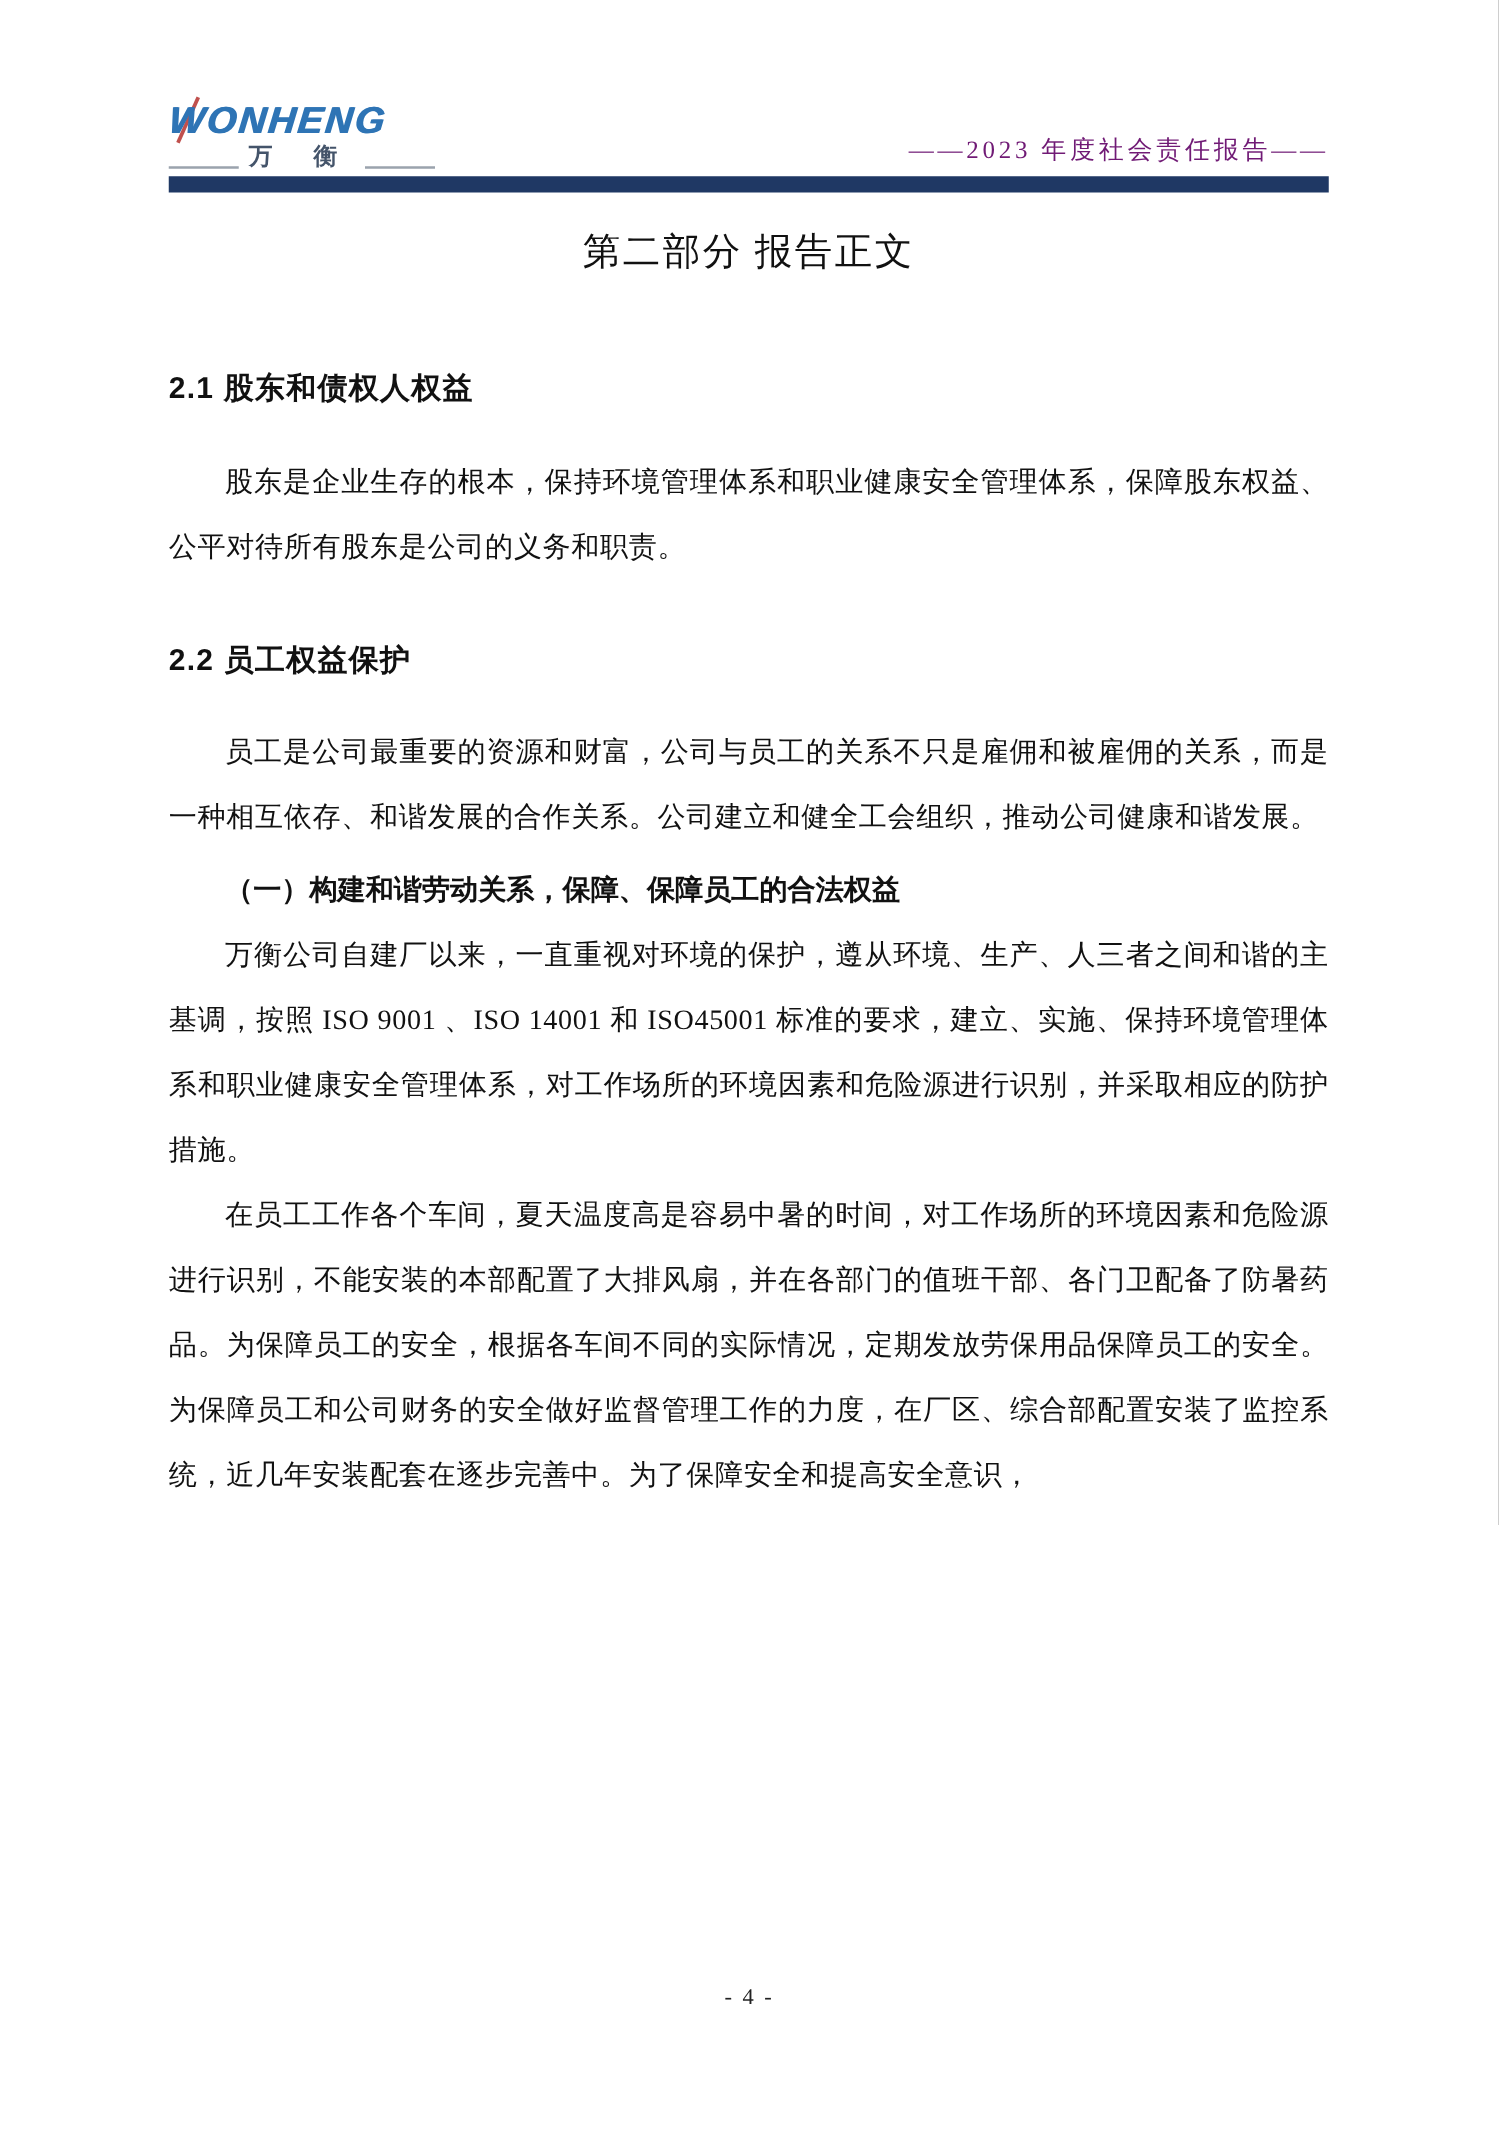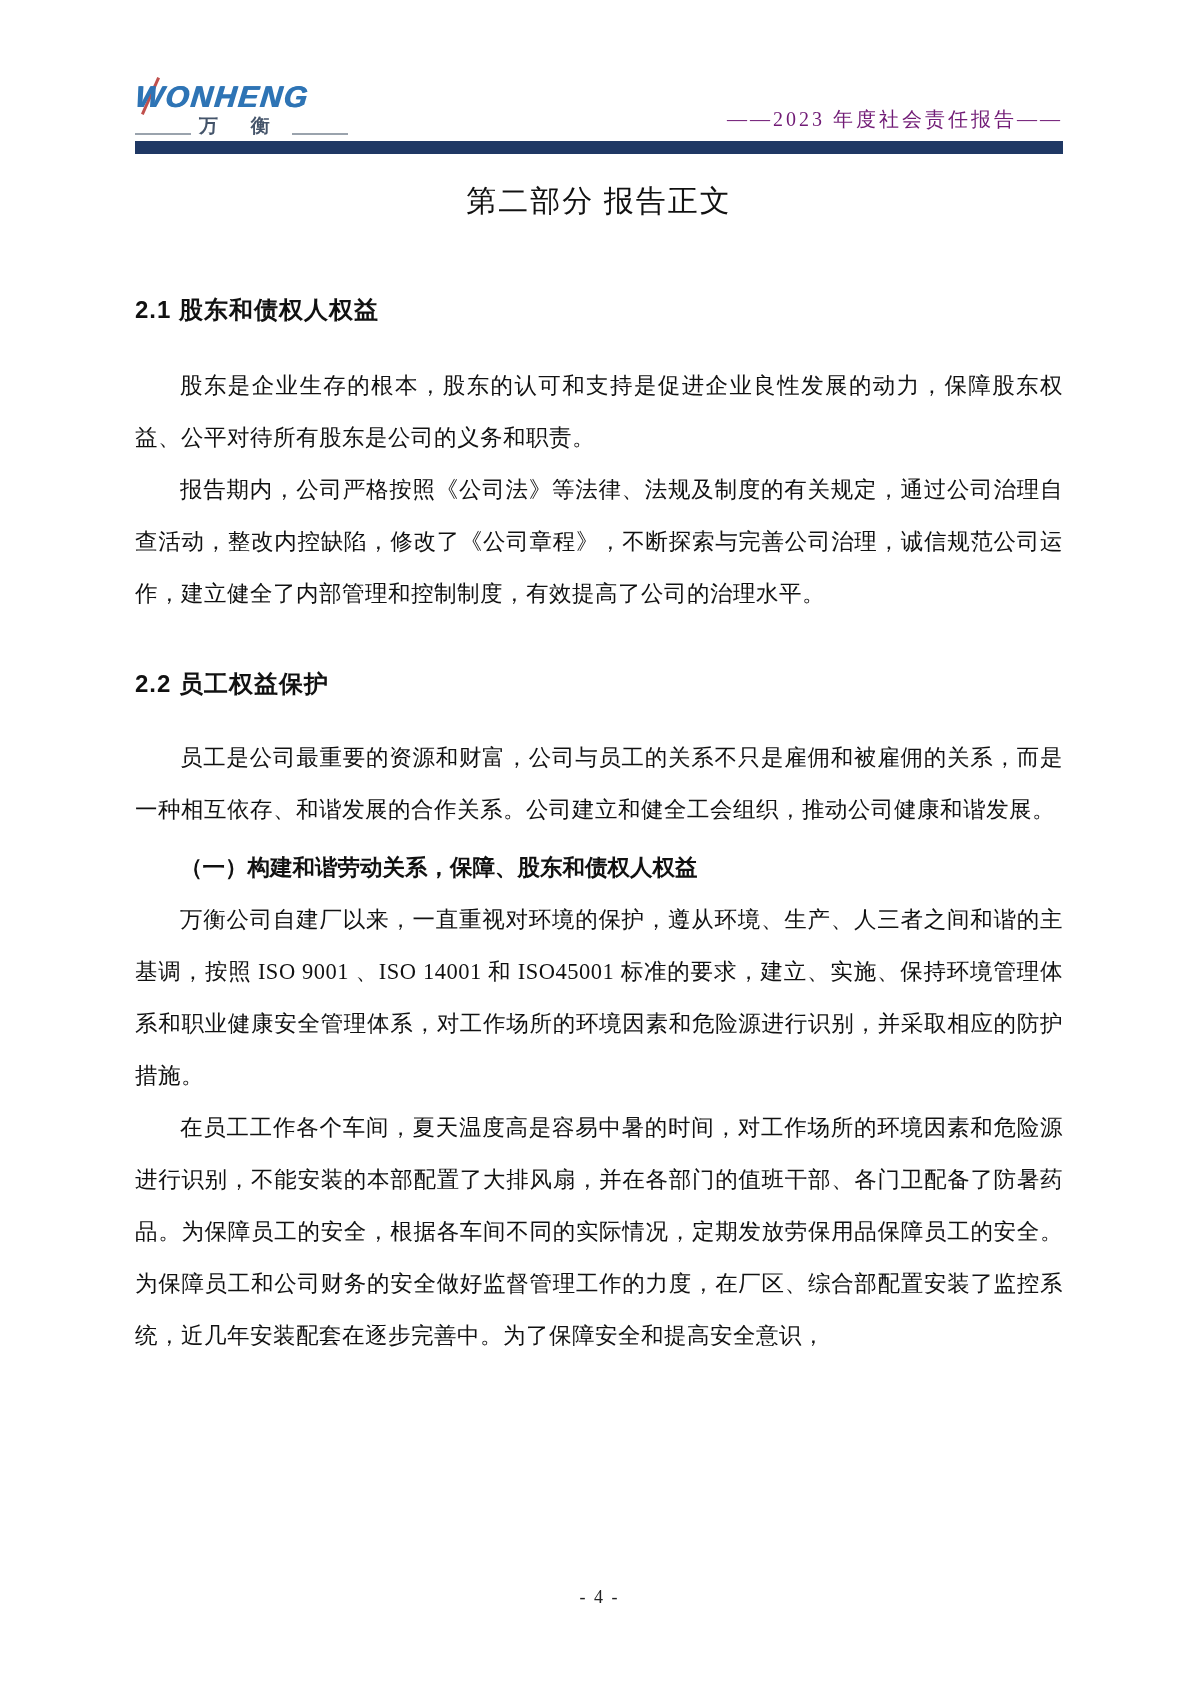--- a/index.html
+++ b/index.html
@@ -124,29 +124,28 @@
   </div>
 
   <div class="header-bar"></div>
 
   <div class="content">
     <div class="page-title">第二部分 报告正文</div>
 
     <div class="section-heading heading-21">2.1 股东和债权人权益</div>
 
     <div class="para-group-1">
-      <p class="para">股东是企业生存的根本，股东的认可和支持是促进企业良性发展的动力，保障股东权益、公平对待所有股东是公司的义务和职责。</p>
-      <p class="para">报告期内，公司严格按照《公司法》等法律、法规及制度的有关规定，通过公司治理自查活动，整改内控缺陷，修改了《公司章程》，不断探索与完善公司治理，诚信规范公司运作，建立健全了内部管理和控制制度，有效提高了公司的治理水平。</p>
+      <p class="para">股东是企业生存的根本，保持环境管理体系和职业健康安全管理体系，保障股东权益、公平对待所有股东是公司的义务和职责。</p>
     </div>
 
     <div class="section-heading heading-22">2.2 员工权益保护</div>
 
     <div class="para-group-2">
       <p class="para">员工是公司最重要的资源和财富，公司与员工的关系不只是雇佣和被雇佣的关系，而是一种相互依存、和谐发展的合作关系。公司建立和健全工会组织，推动公司健康和谐发展。</p>
-      <div class="subheading">（一）构建和谐劳动关系，保障、股东和债权人权益</div>
+      <div class="subheading">（一）构建和谐劳动关系，保障、保障员工的合法权益</div>
       <p class="para">万衡公司自建厂以来，一直重视对环境的保护，遵从环境、生产、人三者之间和谐的主基调，按照 ISO 9001 、ISO 14001 和 ISO45001 标准的要求，建立、实施、保持环境管理体系和职业健康安全管理体系，对工作场所的环境因素和危险源进行识别，并采取相应的防护措施。</p>
       <p class="para">在员工工作各个车间，夏天温度高是容易中暑的时间，对工作场所的环境因素和危险源进行识别，不能安装的本部配置了大排风扇，并在各部门的值班干部、各门卫配备了防暑药品。为保障员工的安全，根据各车间不同的实际情况，定期发放劳保用品保障员工的安全。为保障员工和公司财务的安全做好监督管理工作的力度，在厂区、综合部配置安装了监控系统，近几年安装配套在逐步完善中。为了保障安全和提高安全意识，</p>
     </div>
   </div>
 
   <div class="footer">- 4 -</div>
 
 </div>
 
 </body></html>

